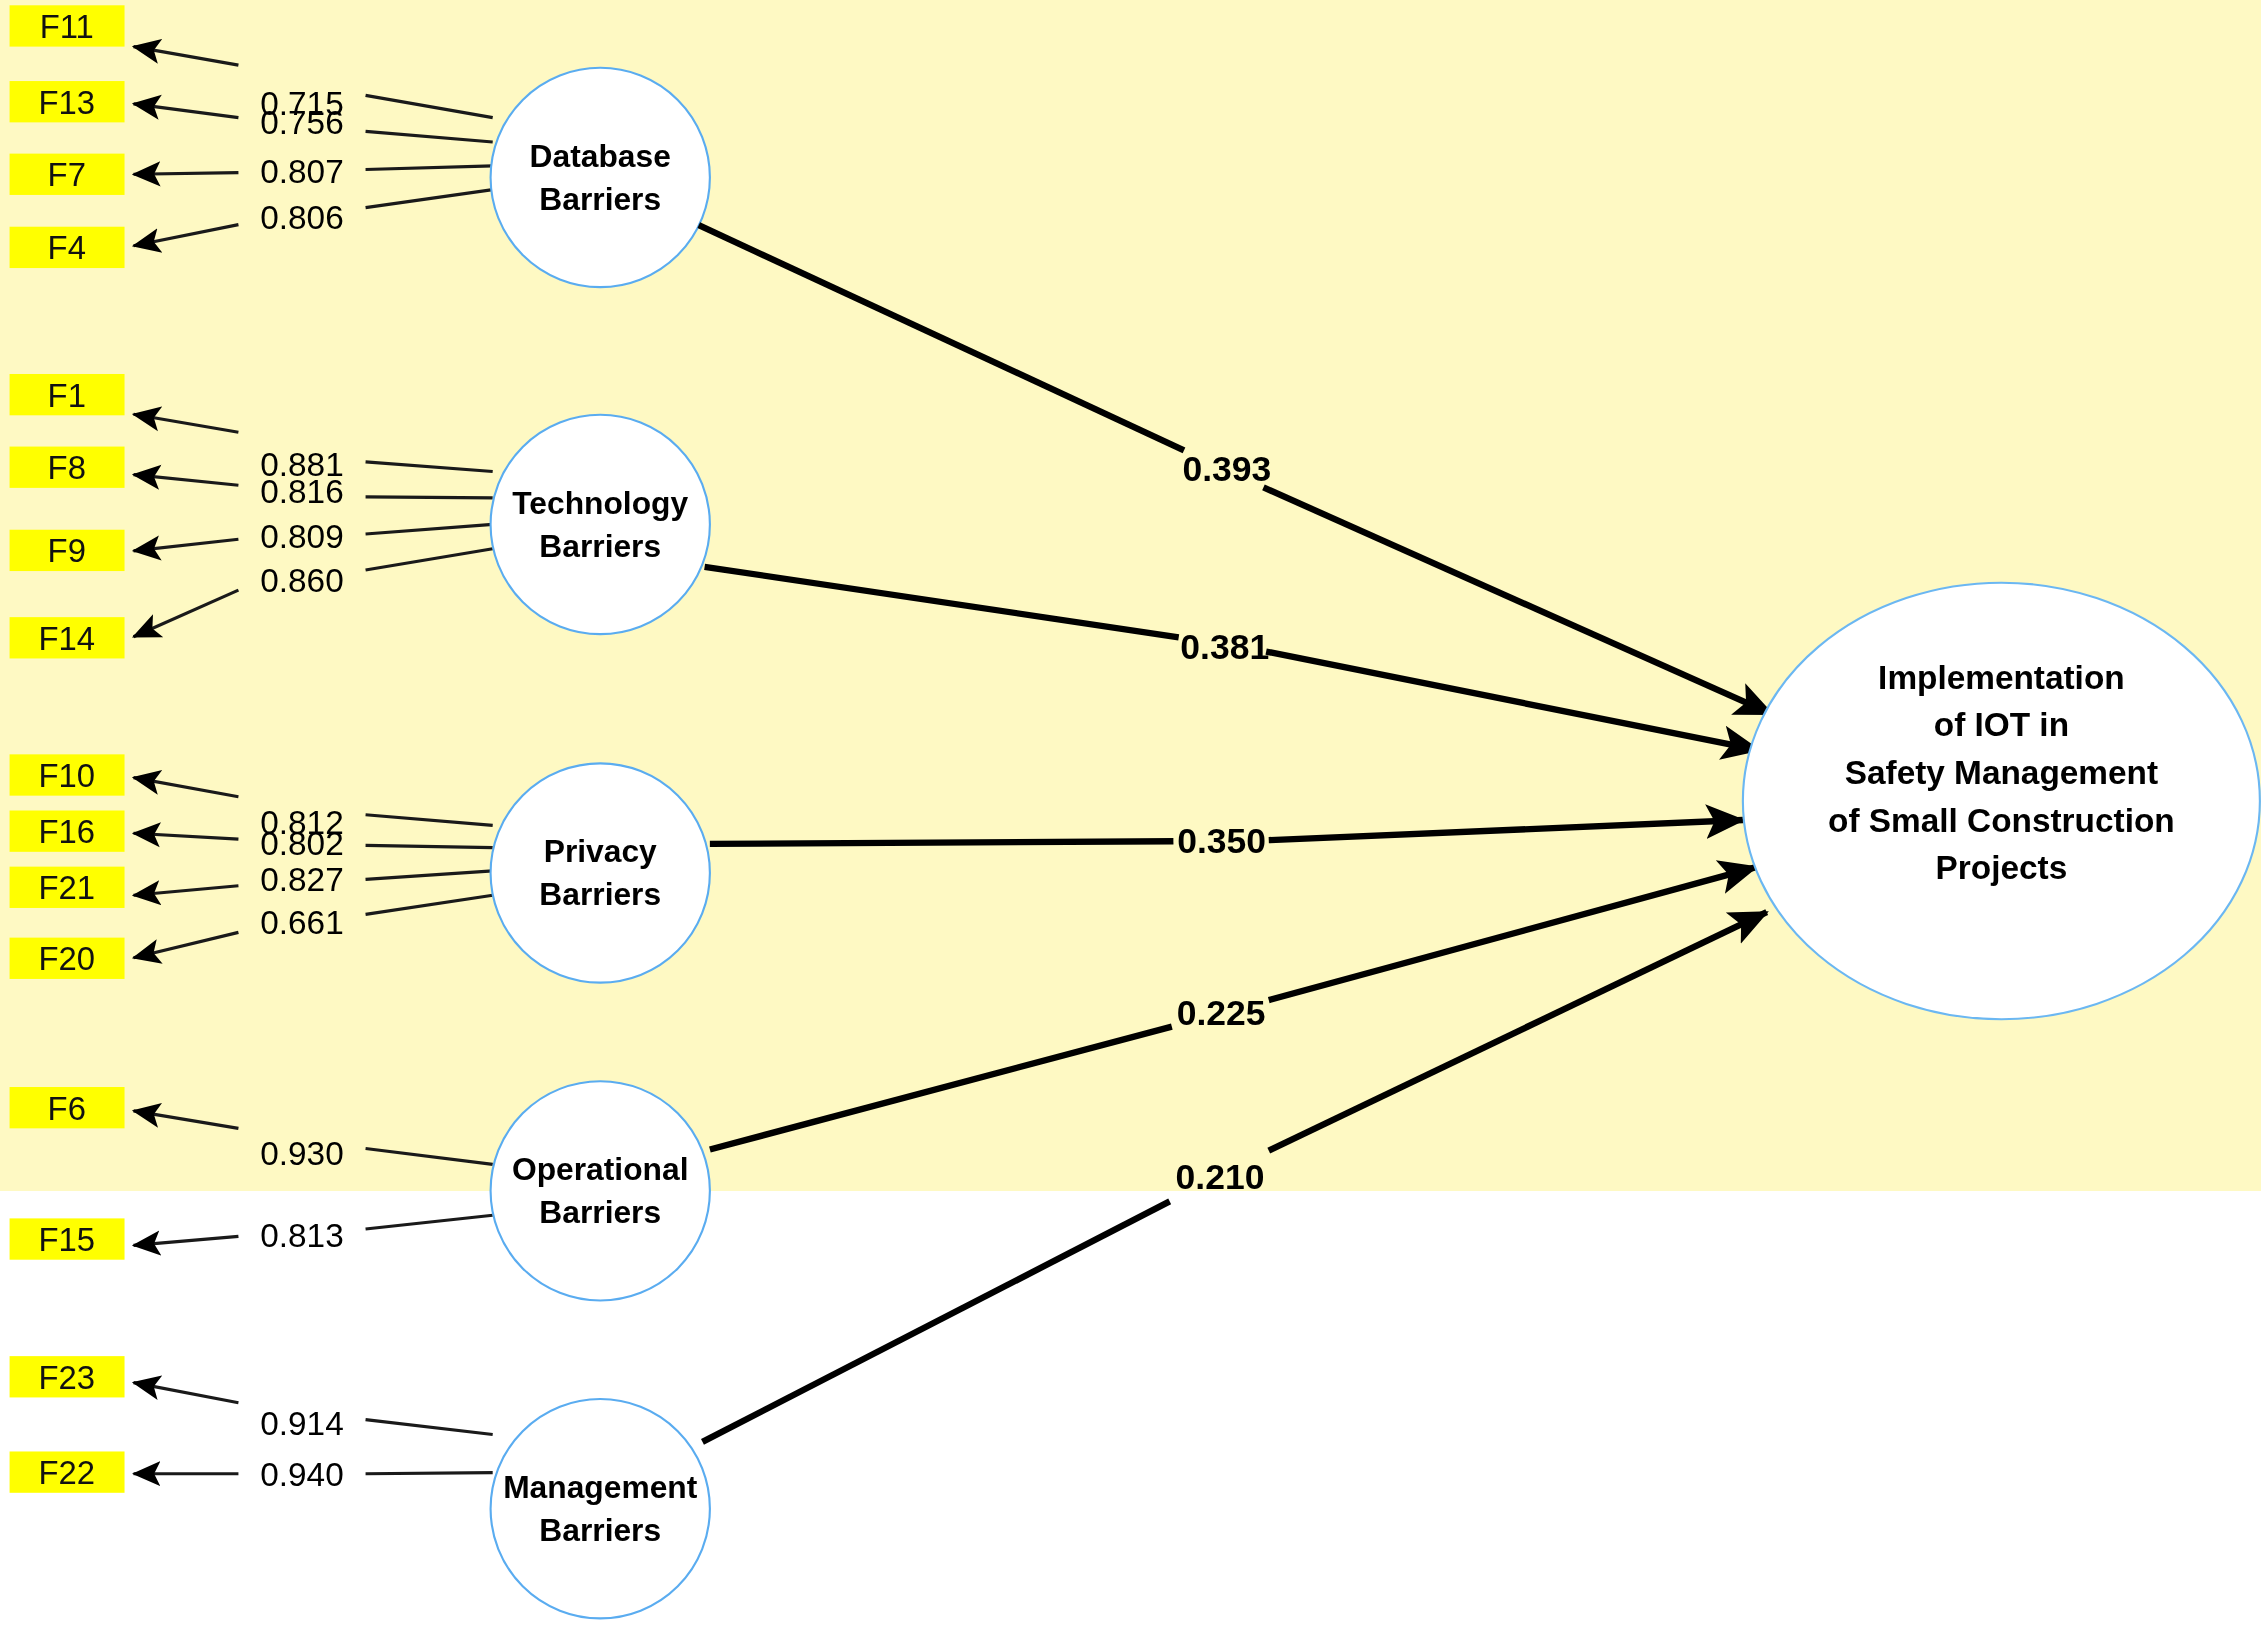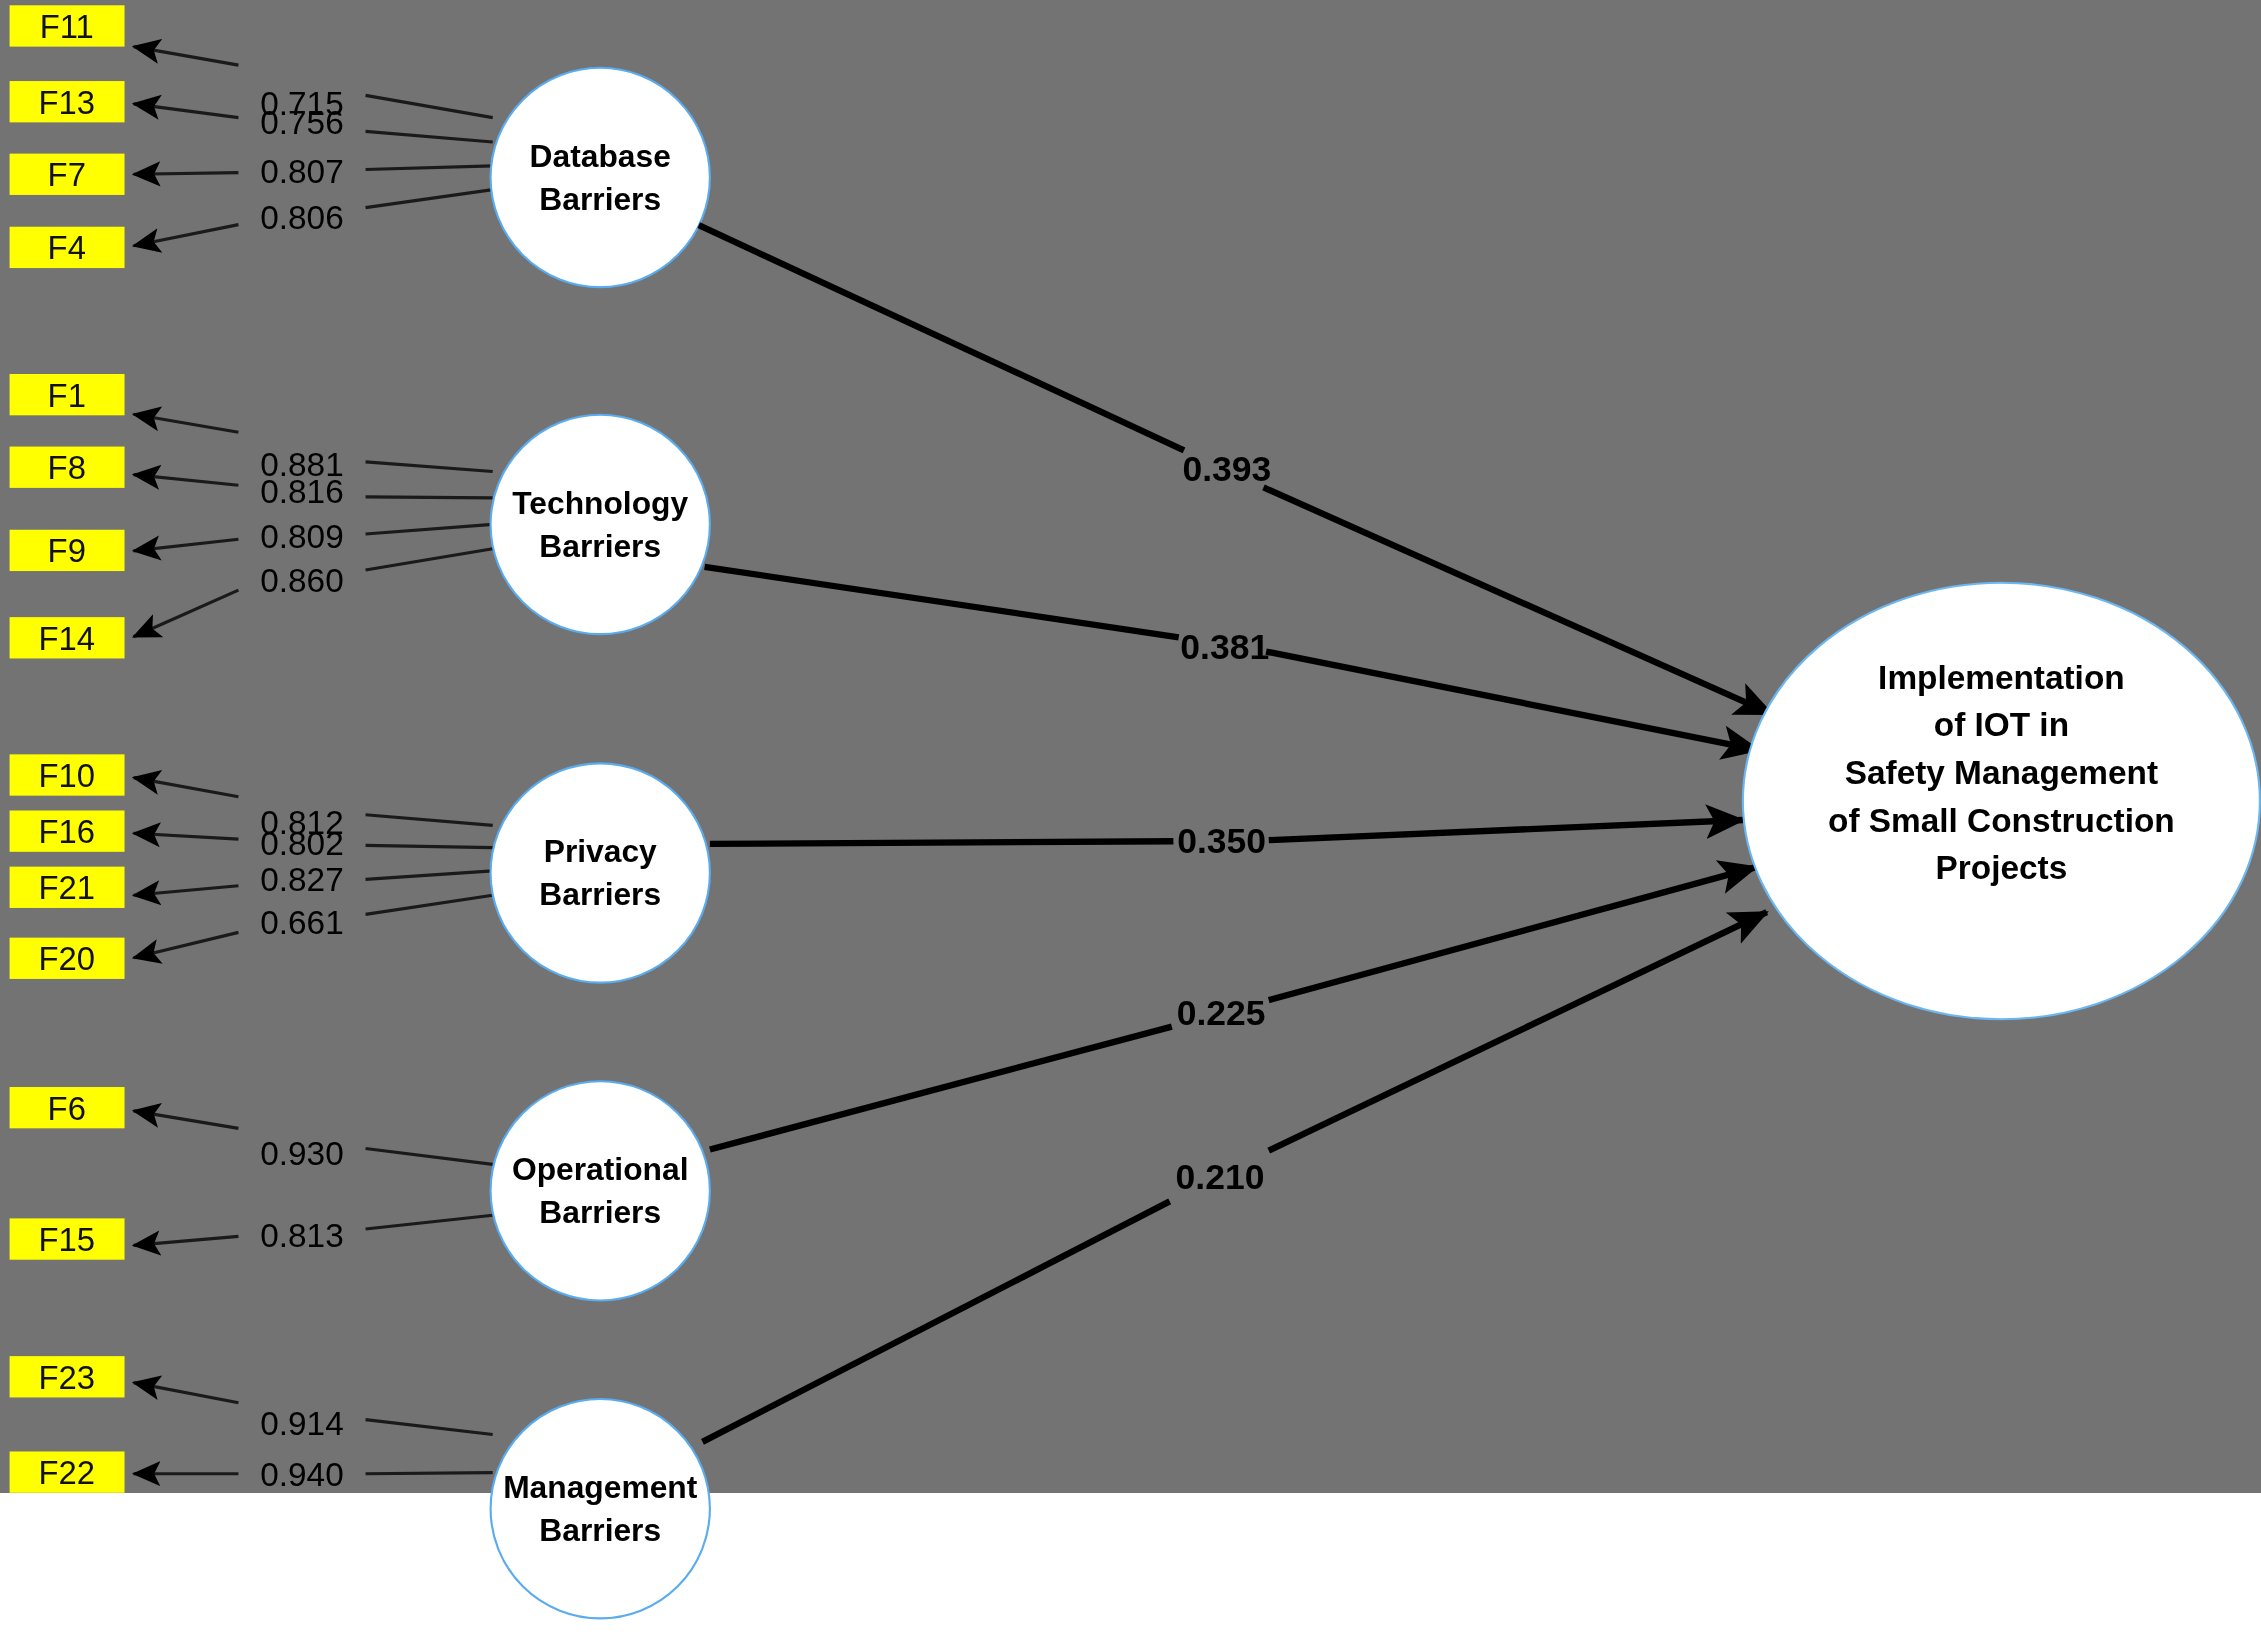--- a/index.html
+++ b/index.html
@@ -1,17 +1,17 @@
 <!DOCTYPE html>
 <html style="font-size:8.5px"><head>
 <meta charset="utf-8">
 <style>
   html,body{margin:0;padding:0;background:#ffffff;}
   body{width:2261px;height:1639px;overflow:hidden;font-family:"Liberation Sans",sans-serif;}
-  #stage{position:relative;width:2261px;height:1493px;background:#737373;}
+  #stage{position:relative;width:2261px;height:1191px;background:#fef9c3;}
   svg#diagram{position:absolute;left:0;top:0;width:2261px;height:1639px;display:block;}
   .ind-box-rect{fill:#FFFF00;stroke:none;}
   .ind-label{font-family:"Liberation Sans",sans-serif;font-size:62px;fill:#111111;text-anchor:middle;dominant-baseline:central;}
   .lat-circle{fill:#ffffff;stroke:#5aacf0;stroke-width:4;}
   .lat-label{font-family:"Liberation Sans",sans-serif;font-size:60px;font-weight:bold;fill:#000000;text-anchor:middle;}
   .target-ellipse{fill:#ffffff;stroke:#6bb7f2;stroke-width:4;}
   .target-label{font-family:"Liberation Sans",sans-serif;font-size:63px;font-weight:bold;fill:#000000;text-anchor:middle;}
   .load-line{stroke:#1a1a1a;stroke-width:6;fill:none;}
   .path-line{stroke:#000000;stroke-width:12;fill:none;}
   .load-value{font-family:"Liberation Sans",sans-serif;font-size:63px;fill:#000000;text-anchor:middle;dominant-baseline:central;}

